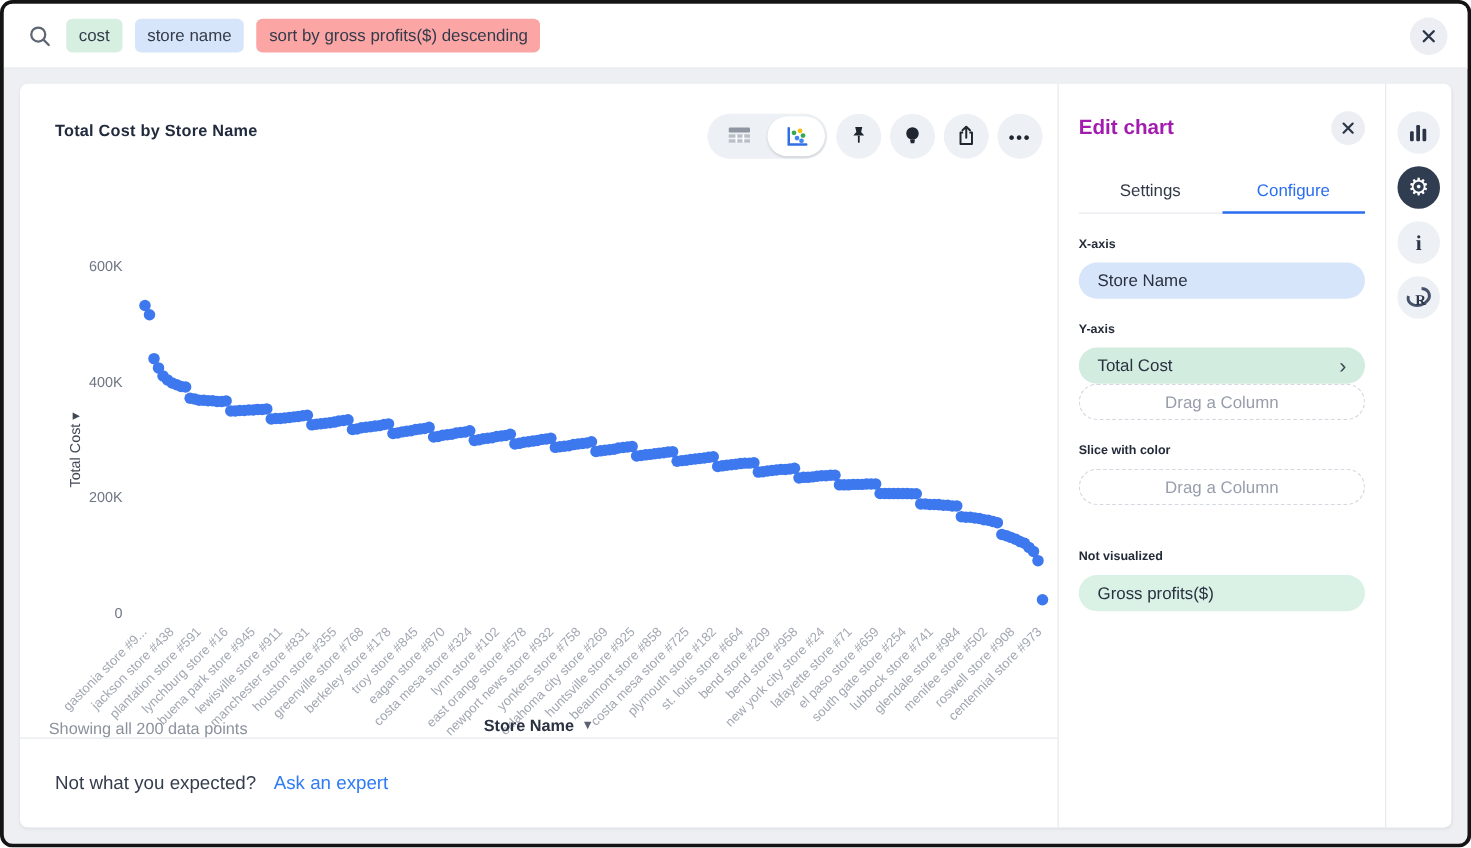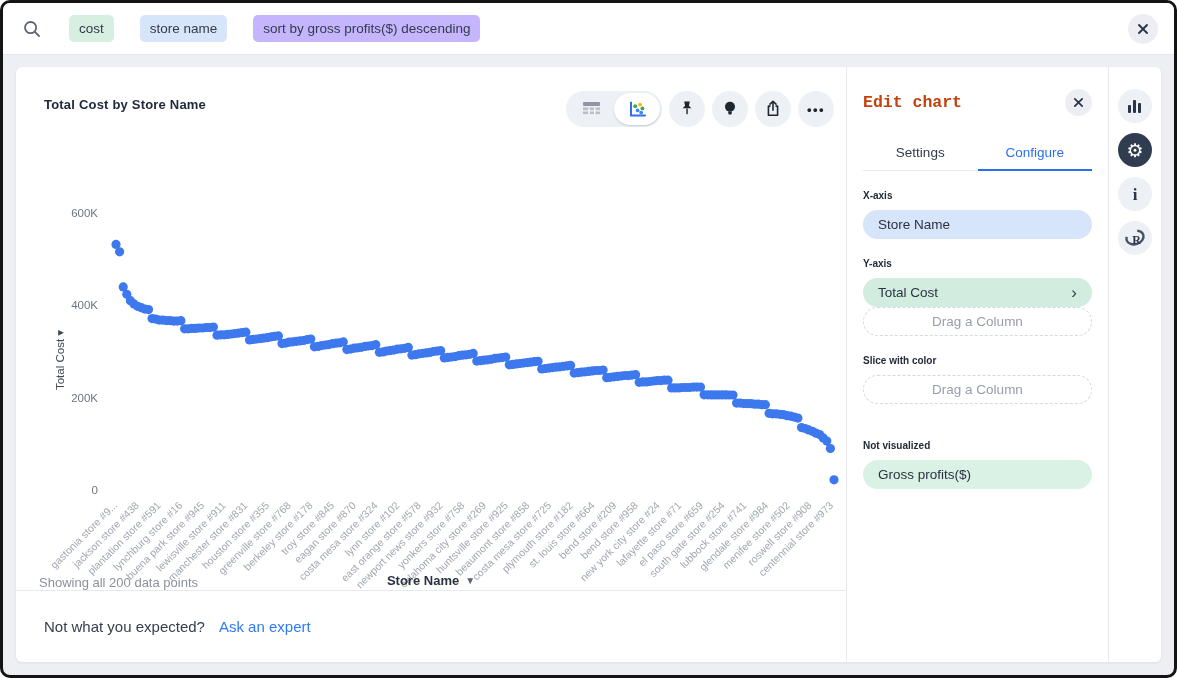--- a/index.html
+++ b/index.html
@@ -6,27 +6,27 @@
   *{box-sizing:border-box;}
   .frame{
     position:relative;width:1177px;height:678px;overflow:hidden;
     background:#edeff3;border:3px solid #141414;border-radius:10px;
     font-family:"Liberation Sans",sans-serif;color:#232b3b;
   }
   
   .searchbar{
     position:absolute;top:0;left:0;right:0;height:52px;background:#fff;
     border-bottom:1px solid #e3e6ec;display:flex;align-items:center;
-    padding:0 16px 0 18px;gap:26px;
+    padding:0 16px 0 18px;gap:10px;
   }
   .search-icon{display:grid;place-items:center;width:22px;height:22px;}
   .token{font-size:13.5px;line-height:1;padding:7px 10px;border-radius:5px;color:#333b4a;white-space:nowrap;}
   .token.green{background:#d6efe1;}
   .token.blue{background:#d7e5fa;}
-  .token.gray{background:#c4b5fd;}
+  .token.gray{background:#fca5a5;}
   .round-btn{
     width:30px;height:30px;border-radius:50%;background:#eceef3;border:none;
     display:grid;place-items:center;cursor:pointer;padding:0;
   }
   .searchbar .round-btn{margin-left:auto;}
   
   .card{
     position:absolute;left:13px;right:13px;top:64px;bottom:13px;background:#fff;
     border-radius:6px;box-shadow:0 1px 3px rgba(20,30,50,.08);display:flex;overflow:hidden;
   }
@@ -51,21 +51,21 @@
   }
   .caret-down{font-size:10px;color:#5b6270;}
   .expert-bar{
     position:absolute;left:0;right:0;bottom:0;height:72px;border-top:1px solid #e7e9ee;
     display:flex;align-items:center;padding-left:28px;gap:14px;font-size:15px;color:#353d4d;
   }
   .expert-link{color:#2f7bf6;text-decoration:none;cursor:pointer;font-size:15px;}
   
   .panel{width:262px;flex:0 0 262px;border-right:1px solid #e7e9ee;padding:22px 16px 0 16px;position:relative;}
   .panel-head{display:flex;align-items:center;justify-content:space-between;}
-  .panel-title{font-size:16.5px;font-weight:700;color:#c2410c;font-family:Liberation Mono, monospace;}
+  .panel-title{font-size:16.5px;font-weight:700;color:#a21caf;}
   .panel .round-btn{width:27px;height:27px;}
   .tabs{display:flex;margin-top:20px;border-bottom:1px solid #e7e9ee;}
   .tab{flex:1;text-align:center;padding:9px 0 10px;font-size:13.5px;color:#333a47;cursor:pointer;position:relative;background:none;border:none;}
   .tab.active{color:#2b6ef0;}
   .tab.active::after{content:"";position:absolute;left:0;right:0;bottom:-1px;height:2.5px;background:#2b6ef0;}
   .field-label{font-size:10px;font-weight:700;color:#232a38;margin:19px 0 9px;}
   .field-label.gap{margin-top:36px;}
   .pill{height:29px;border-radius:15px;display:flex;align-items:center;padding:0 15px;font-size:13.5px;color:#2a3140;cursor:pointer;}
   .pill.blue{background:#d7e5fa;}
   .pill.green{background:#d2ecdf;justify-content:space-between;}

